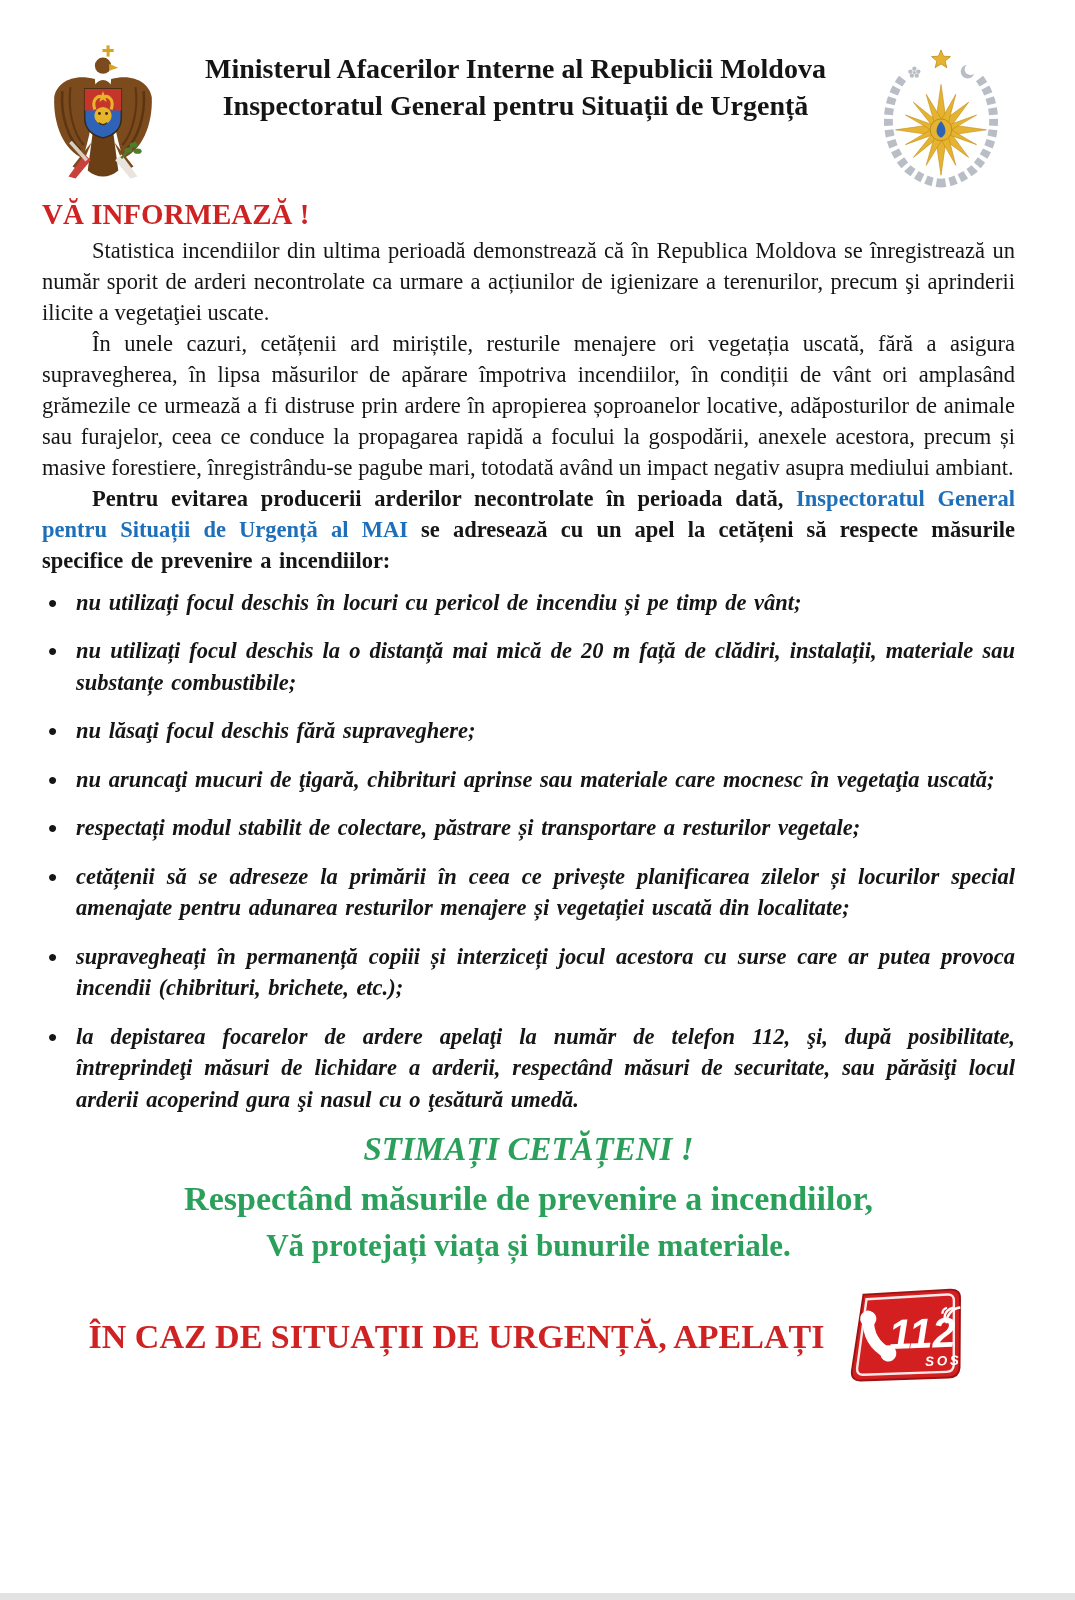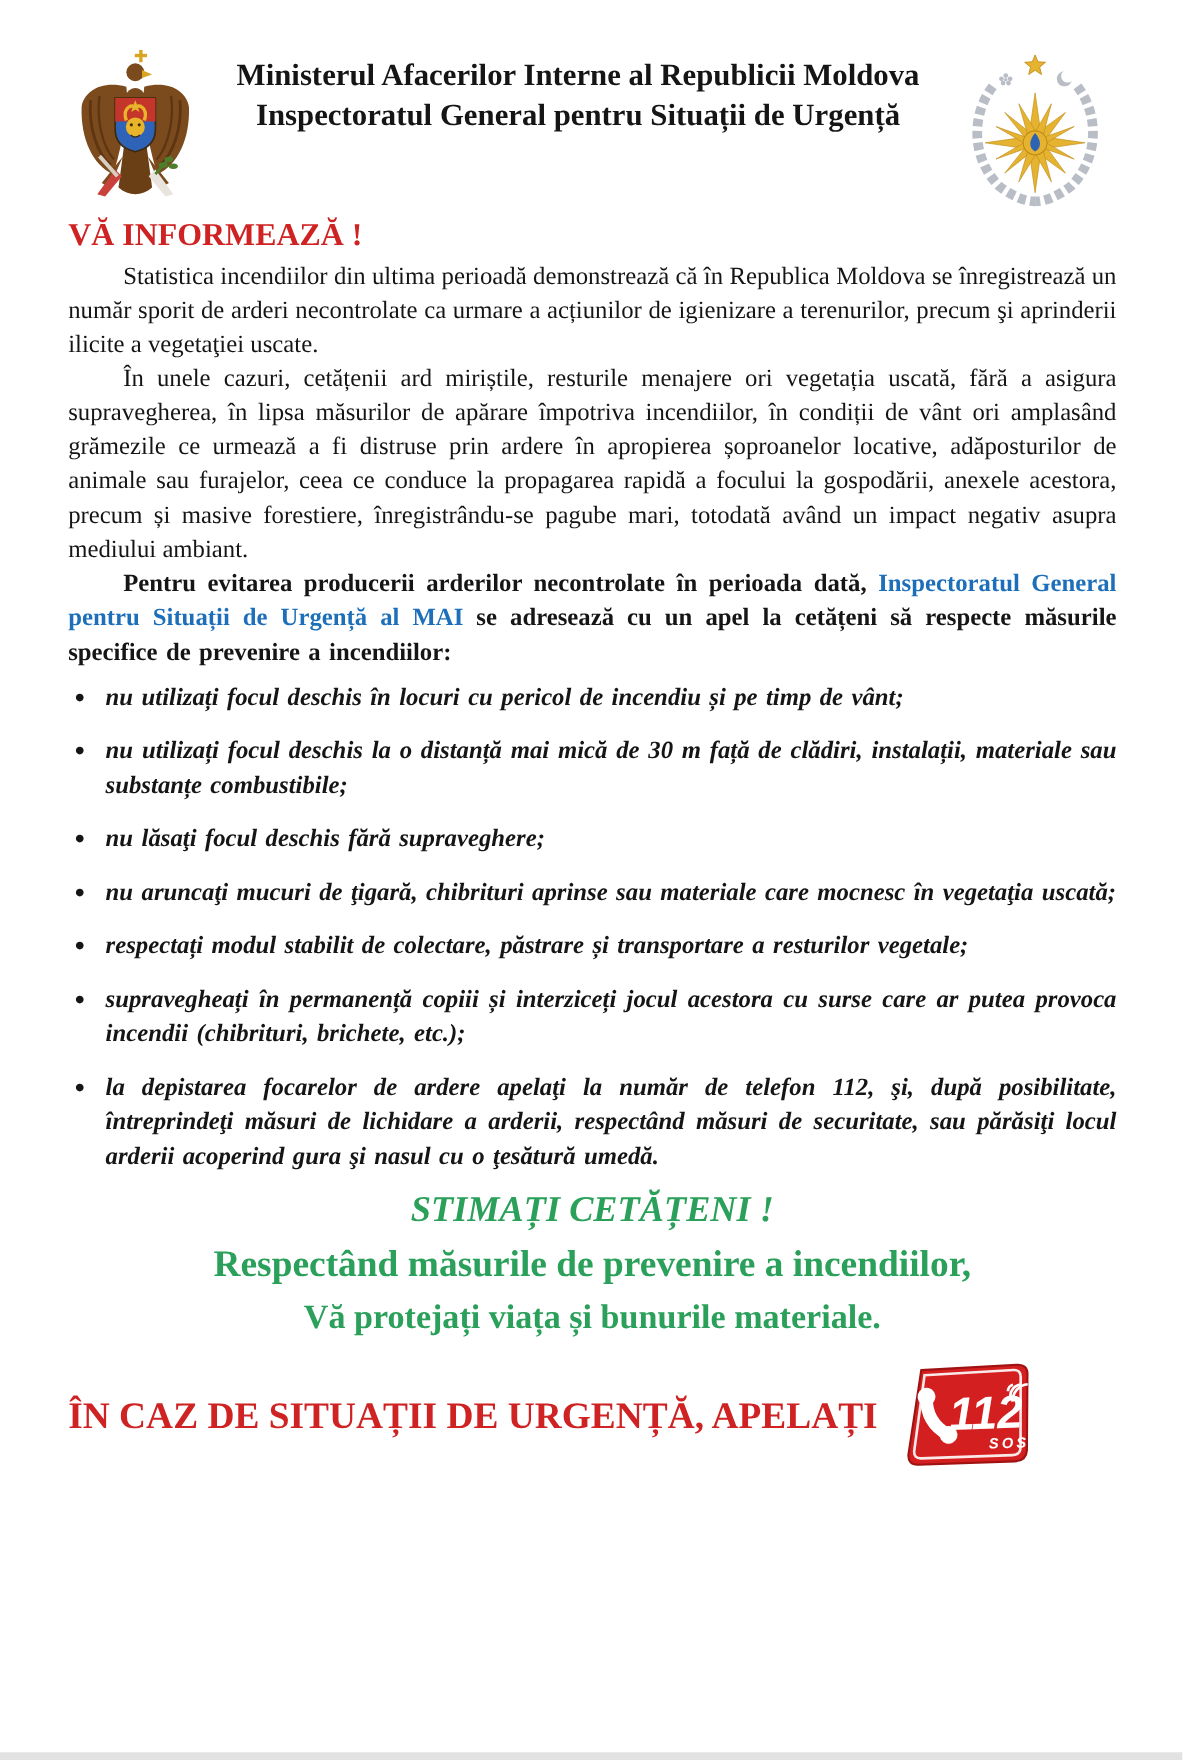--- a/index.html
+++ b/index.html
@@ -1,21 +1,21 @@
 <!DOCTYPE html>
 <html lang="ro"><head>
 <meta charset="utf-8">
 <style>
   html,body{margin:0;padding:0;}
   body{
     width:1075px;height:1600px;background:#ffffff;
     font-family:"Liberation Serif", serif;color:#151515;
     position:relative;overflow:hidden;
   }
-  .page{box-sizing:border-box;padding:40px 60px 0 62px;position:relative;height:1600px;}
+  .page{box-sizing:border-box;padding:40px 60px 0 42px;position:relative;height:1600px;}
 
   
   .masthead{display:flex;align-items:flex-start;}
   .logo-left{width:122px;height:138px;flex:0 0 auto;margin-top:4px;}
   .logo-right{width:148px;height:150px;flex:0 0 auto;margin-top:2px;}
   .title-block{flex:1;text-align:center;font-weight:bold;font-size:28px;line-height:1.33;padding-top:10px;}
   .announce{text-align:left;font-weight:bold;font-size:29px;color:#cf2323;margin:6px 0 4px;}
 
   
   .body-par{font-size:22.5px;line-height:1.38;text-align:justify;text-indent:50px;margin:0;}
@@ -34,21 +34,21 @@
   }
   ul.measures li:last-child{margin-bottom:0;}
 
   
   .closing{text-align:center;color:#2aa05a;margin-top:14px;}
   .closing-l1{font-weight:bold;font-style:italic;font-size:33px;text-align:center;}
   .closing-l2{font-weight:bold;font-size:34px;margin-top:12px;}
   .closing-l3{font-weight:bold;font-size:31px;margin-top:10px;}
 
   
-  .footer{display:flex;align-items:center;gap:20px;margin-top:24px;}
+  .footer{display:flex;align-items:center;justify-content:center;gap:20px;margin-top:24px;}
   .call-text{color:#cf2323;font-weight:bold;font-size:34px;white-space:nowrap;}
   .badge112{width:124px;height:98px;transform:rotate(-2deg);}
   .badge-num{font-family:"Liberation Sans",sans-serif;font-weight:bold;font-style:italic;font-size:44px;fill:#ffffff;}
   .badge-sos{font-family:"Liberation Sans",sans-serif;font-weight:bold;font-style:italic;font-size:14px;fill:#ffffff;letter-spacing:3px;}
 
   .page-edge{position:absolute;left:0;right:0;bottom:0;height:7px;background:#e2e2e2;}
 </style>
 </head>
 <body>
 
@@ -143,24 +143,25 @@
   </div>
 
   <div class="announce">VĂ INFORMEAZĂ !</div>
 
   <p class="body-par">Statistica incendiilor din ultima perioadă demonstrează că în Republica Moldova se înregistrează un număr sporit de arderi necontrolate ca urmare a acțiunilor de igienizare a terenurilor, precum şi aprinderii ilicite a vegetaţiei uscate.</p>
   <p class="body-par">În unele cazuri, cetățenii ard miriștile, resturile menajere ori vegetația uscată, fără a asigura supravegherea, în lipsa măsurilor de apărare împotriva incendiilor, în condiții de vânt ori amplasând grămezile ce urmează a fi distruse prin ardere în apropierea șoproanelor locative, adăposturilor de animale sau furajelor, ceea ce conduce la propagarea rapidă a focului la gospodării, anexele acestora, precum și masive forestiere, înregistrându-se pagube mari, totodată având un impact negativ asupra mediului ambiant.</p>
   <p class="body-par p3"><span>Pentru evitarea producerii arderilor necontrolate în perioada dată, </span><span class="blue">Inspectoratul General pentru Situații de Urgență al MAI</span><span> se adresează cu un apel la cetățeni să respecte măsurile specifice de prevenire a incendiilor:</span></p>
 
   <ul class="measures">
     <li>nu utilizați focul deschis în locuri cu pericol de incendiu și pe timp de vânt;</li>
-    <li>nu utilizați focul deschis la o distanță mai mică de 30 m față de clădiri, instalații, materiale sau substanțe combustibile;</li>
+    <li>nu utilizați focul deschis la o distanță mai mică de 20 m față de clădiri, instalații, materiale sau substanțe combustibile;</li>
     <li>nu lăsaţi focul deschis fără supraveghere;</li>
     <li>nu aruncaţi mucuri de ţigară, chibrituri aprinse sau materiale care mocnesc în vegetaţia uscată;</li>
     <li>respectați modul stabilit de colectare, păstrare și transportare a resturilor vegetale;</li>
+    <li>cetățenii să se adreseze la primării în ceea ce privește planificarea zilelor și locurilor special amenajate pentru adunarea resturilor menajere și vegetației uscată din localitate;</li>
     <li>supravegheați în permanență copiii și interziceți jocul acestora cu surse care ar putea provoca incendii (chibrituri, brichete, etc.);</li>
     <li>la depistarea focarelor de ardere apelaţi la număr de telefon 112, şi, după posibilitate, întreprindeţi măsuri de lichidare a arderii, respectând măsuri de securitate, sau părăsiţi locul arderii acoperind gura şi nasul cu o ţesătură umedă.</li>
   </ul>
 
   <div class="closing">
     <div class="closing-l1">STIMAȚI CETĂȚENI !</div>
     <div class="closing-l2">Respectând măsurile de prevenire a incendiilor,</div>
     <div class="closing-l3">Vă protejați viața și bunurile materiale.</div>
   </div>
 

